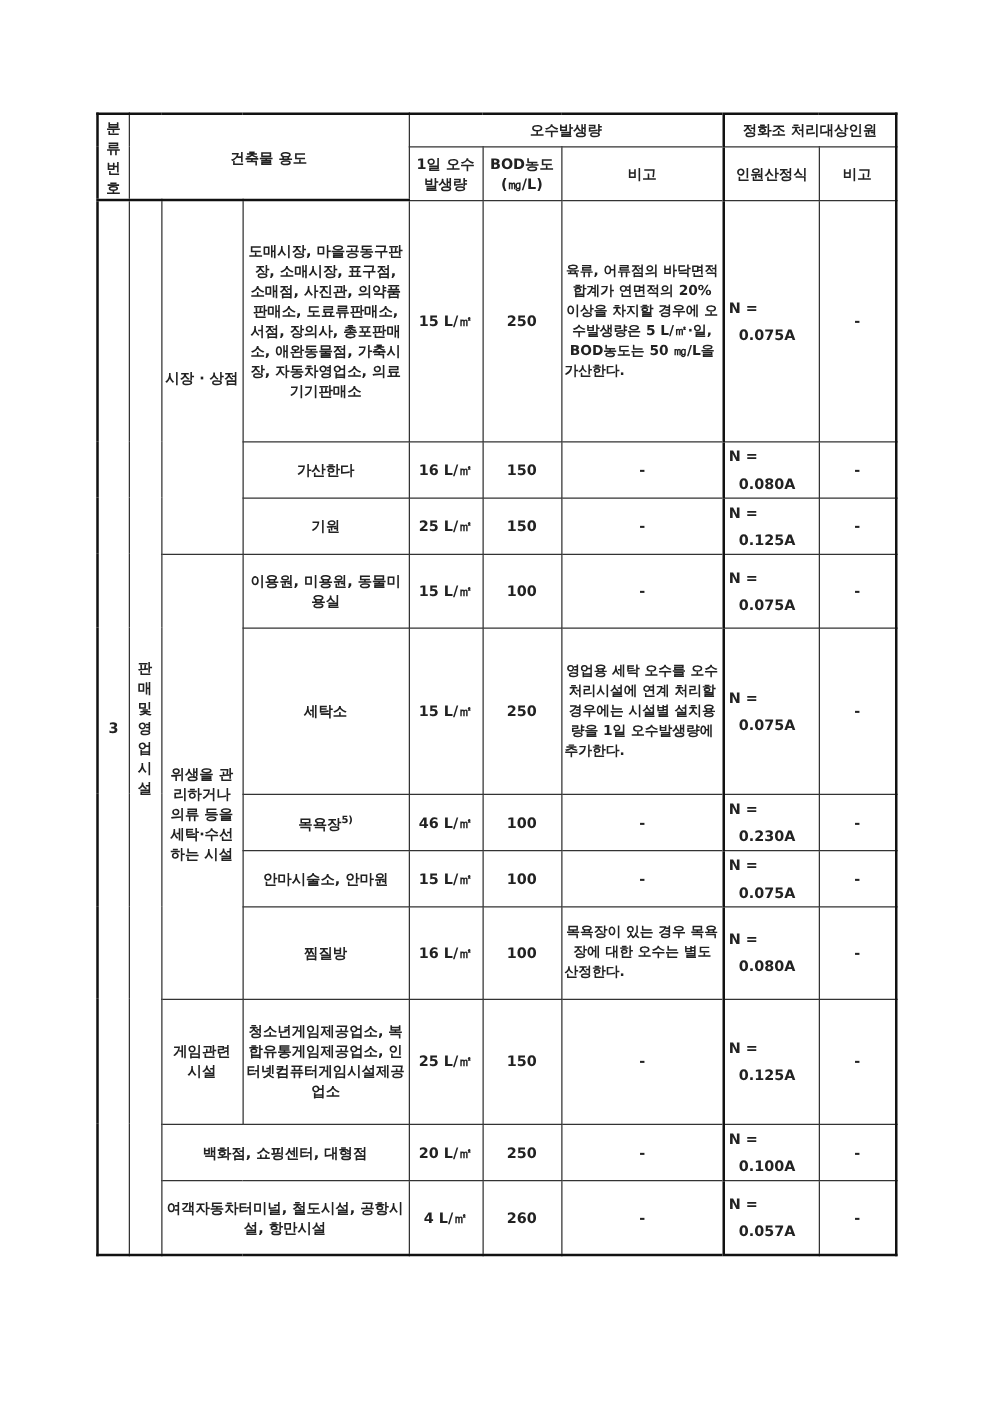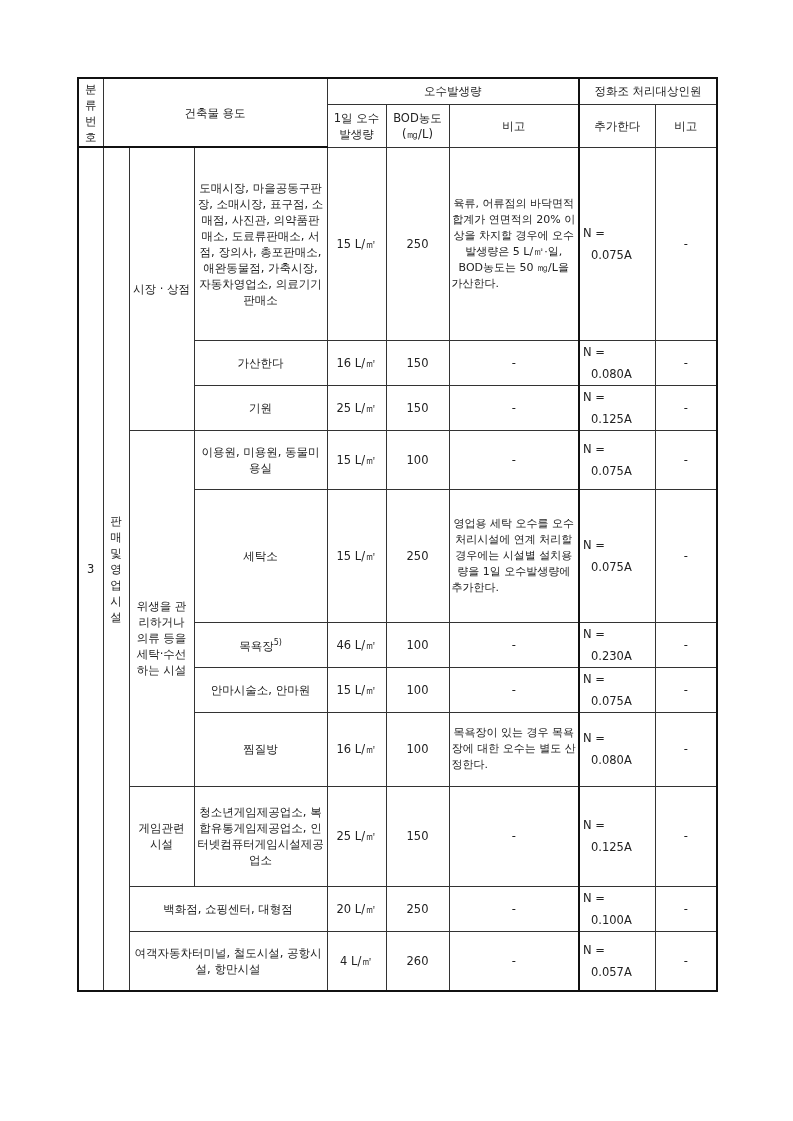--- a/index.html
+++ b/index.html
@@ -1,21 +1,21 @@
 <!DOCTYPE html>
 <html><head>
 <meta charset="utf-8">
 <style>
   html, body { margin:0; padding:0; background:#ffffff; }
   body { width:793px; height:1121px; position:relative; font-family:"DejaVu Sans", sans-serif; color:#222; }
   table.main {
-    position:absolute; left:77px; top:77px;
+    position:absolute; left:77px; top:90px;
     border-collapse:collapse; table-layout:fixed;
     border:2px solid #111;
-    font-size:11.5px; line-height:16px;
+    font-size:11.5px; line-height:16px;font-weight:bold;
   }
   table.main td {
     border:1px solid #333; padding:0 2px; text-align:center; vertical-align:middle;
     overflow:hidden;
   }
   .thick-bottom td { border-bottom:2px solid #111; }
   .thick-left { border-left:2px solid #111 !important;margin-top:19px; }
   .vert { word-break:break-all; line-height:16px; }
   .note { text-align:right; text-align-last:left; padding:0 2px !important; font-size:11px; line-height:16px; }
   .formula { text-align:left !important; padding-left:3px !important; line-height:22px; }
@@ -42,21 +42,21 @@
       <tr style="height:26px">
     <td rowspan="2" class="vert" style="border-bottom:2px solid #111">분류번호</td>
     <td rowspan="2" colspan="3" style="border-bottom:2px solid #111">건축물 용도</td>
     <td colspan="3">오수발생량</td>
     <td colspan="2" class="thick-left">정화조 처리대상인원</td>
   </tr>
   <tr style="height:43px" class="thick-bottom">
     <td>1일 오수 발생량</td>
     <td>BOD농도 (㎎/L)</td>
     <td>비고</td>
-    <td class="thick-left">추가한다</td>
+    <td class="thick-left">인원산정식</td>
     <td>비고</td>
   </tr>
 
   <tr style="height:193px">
     <td rowspan="11">3</td>
     <td rowspan="11" class="vert">판매및영업시설</td>
     <td rowspan="3" style="">시장 · 상점</td>
     <td>도매시장, 마을공동구판장, 소매시장, 표구점, 소매점, 사진관, 의약품판매소, 도료류판매소, 서점, 장의사, 총포판매소, 애완동물점, 가축시장, 자동차영업소, 의료기기판매소</td>
     <td>15 L/㎡</td>
     <td>250</td>

